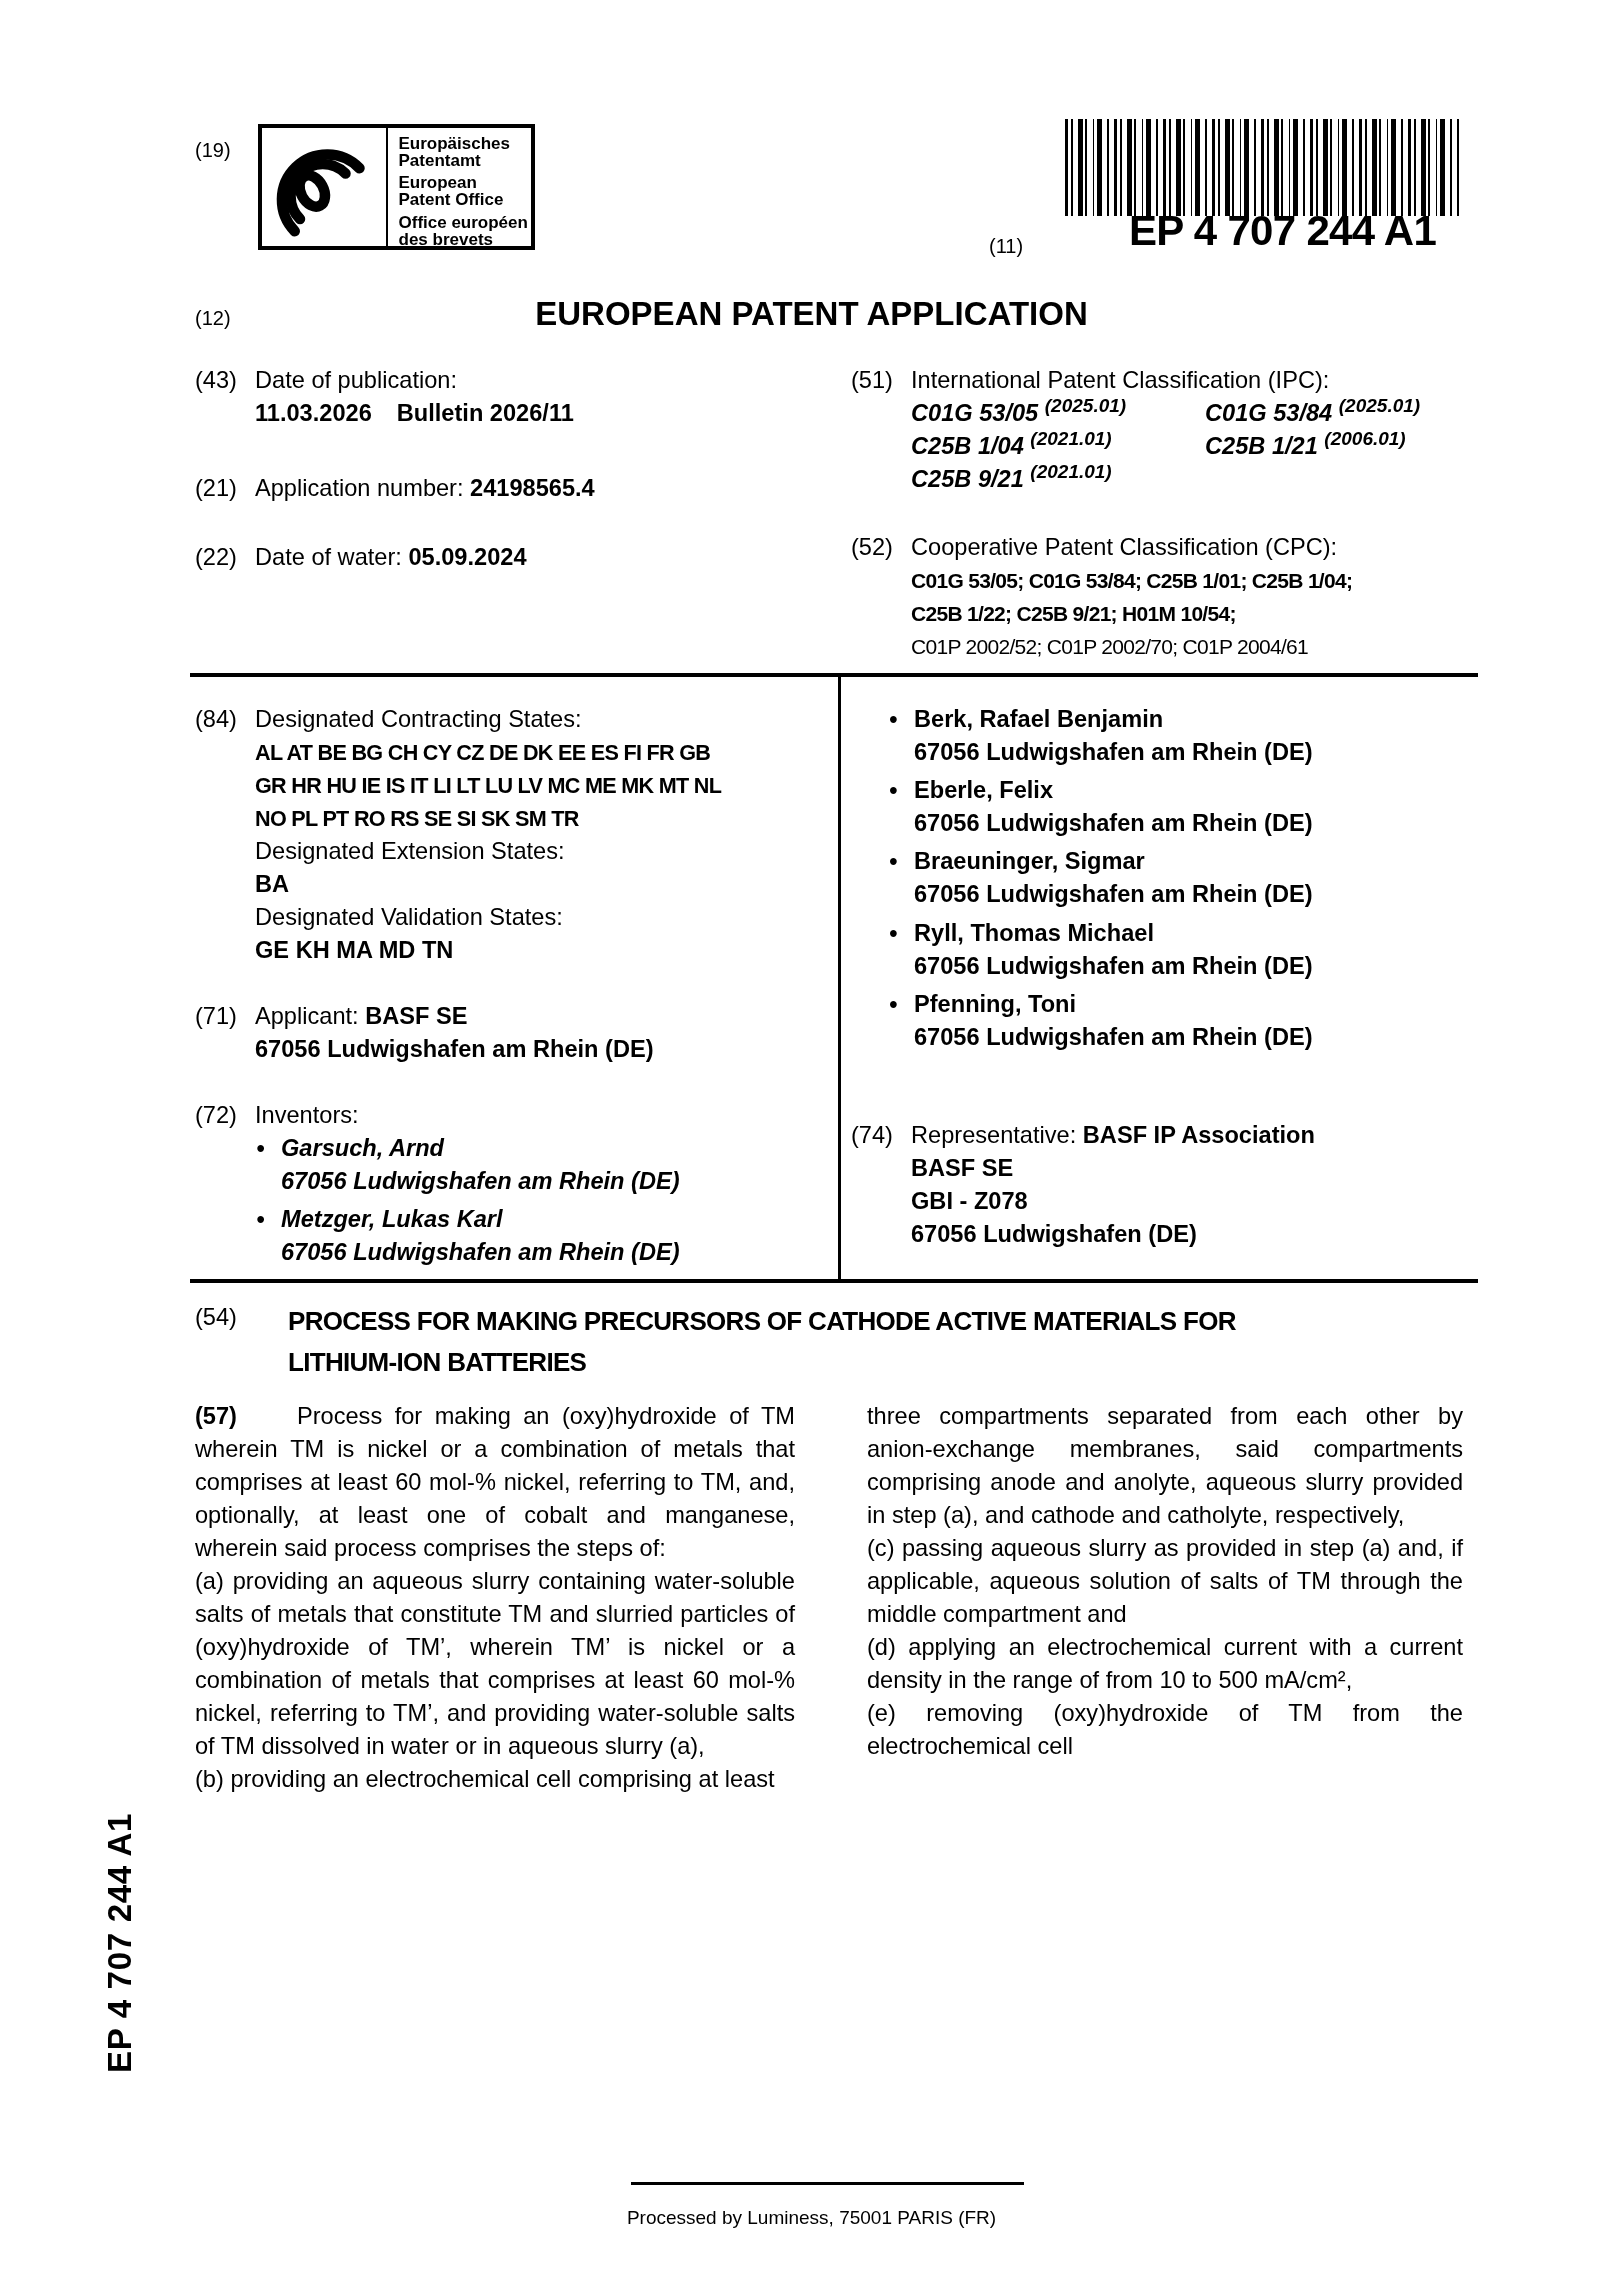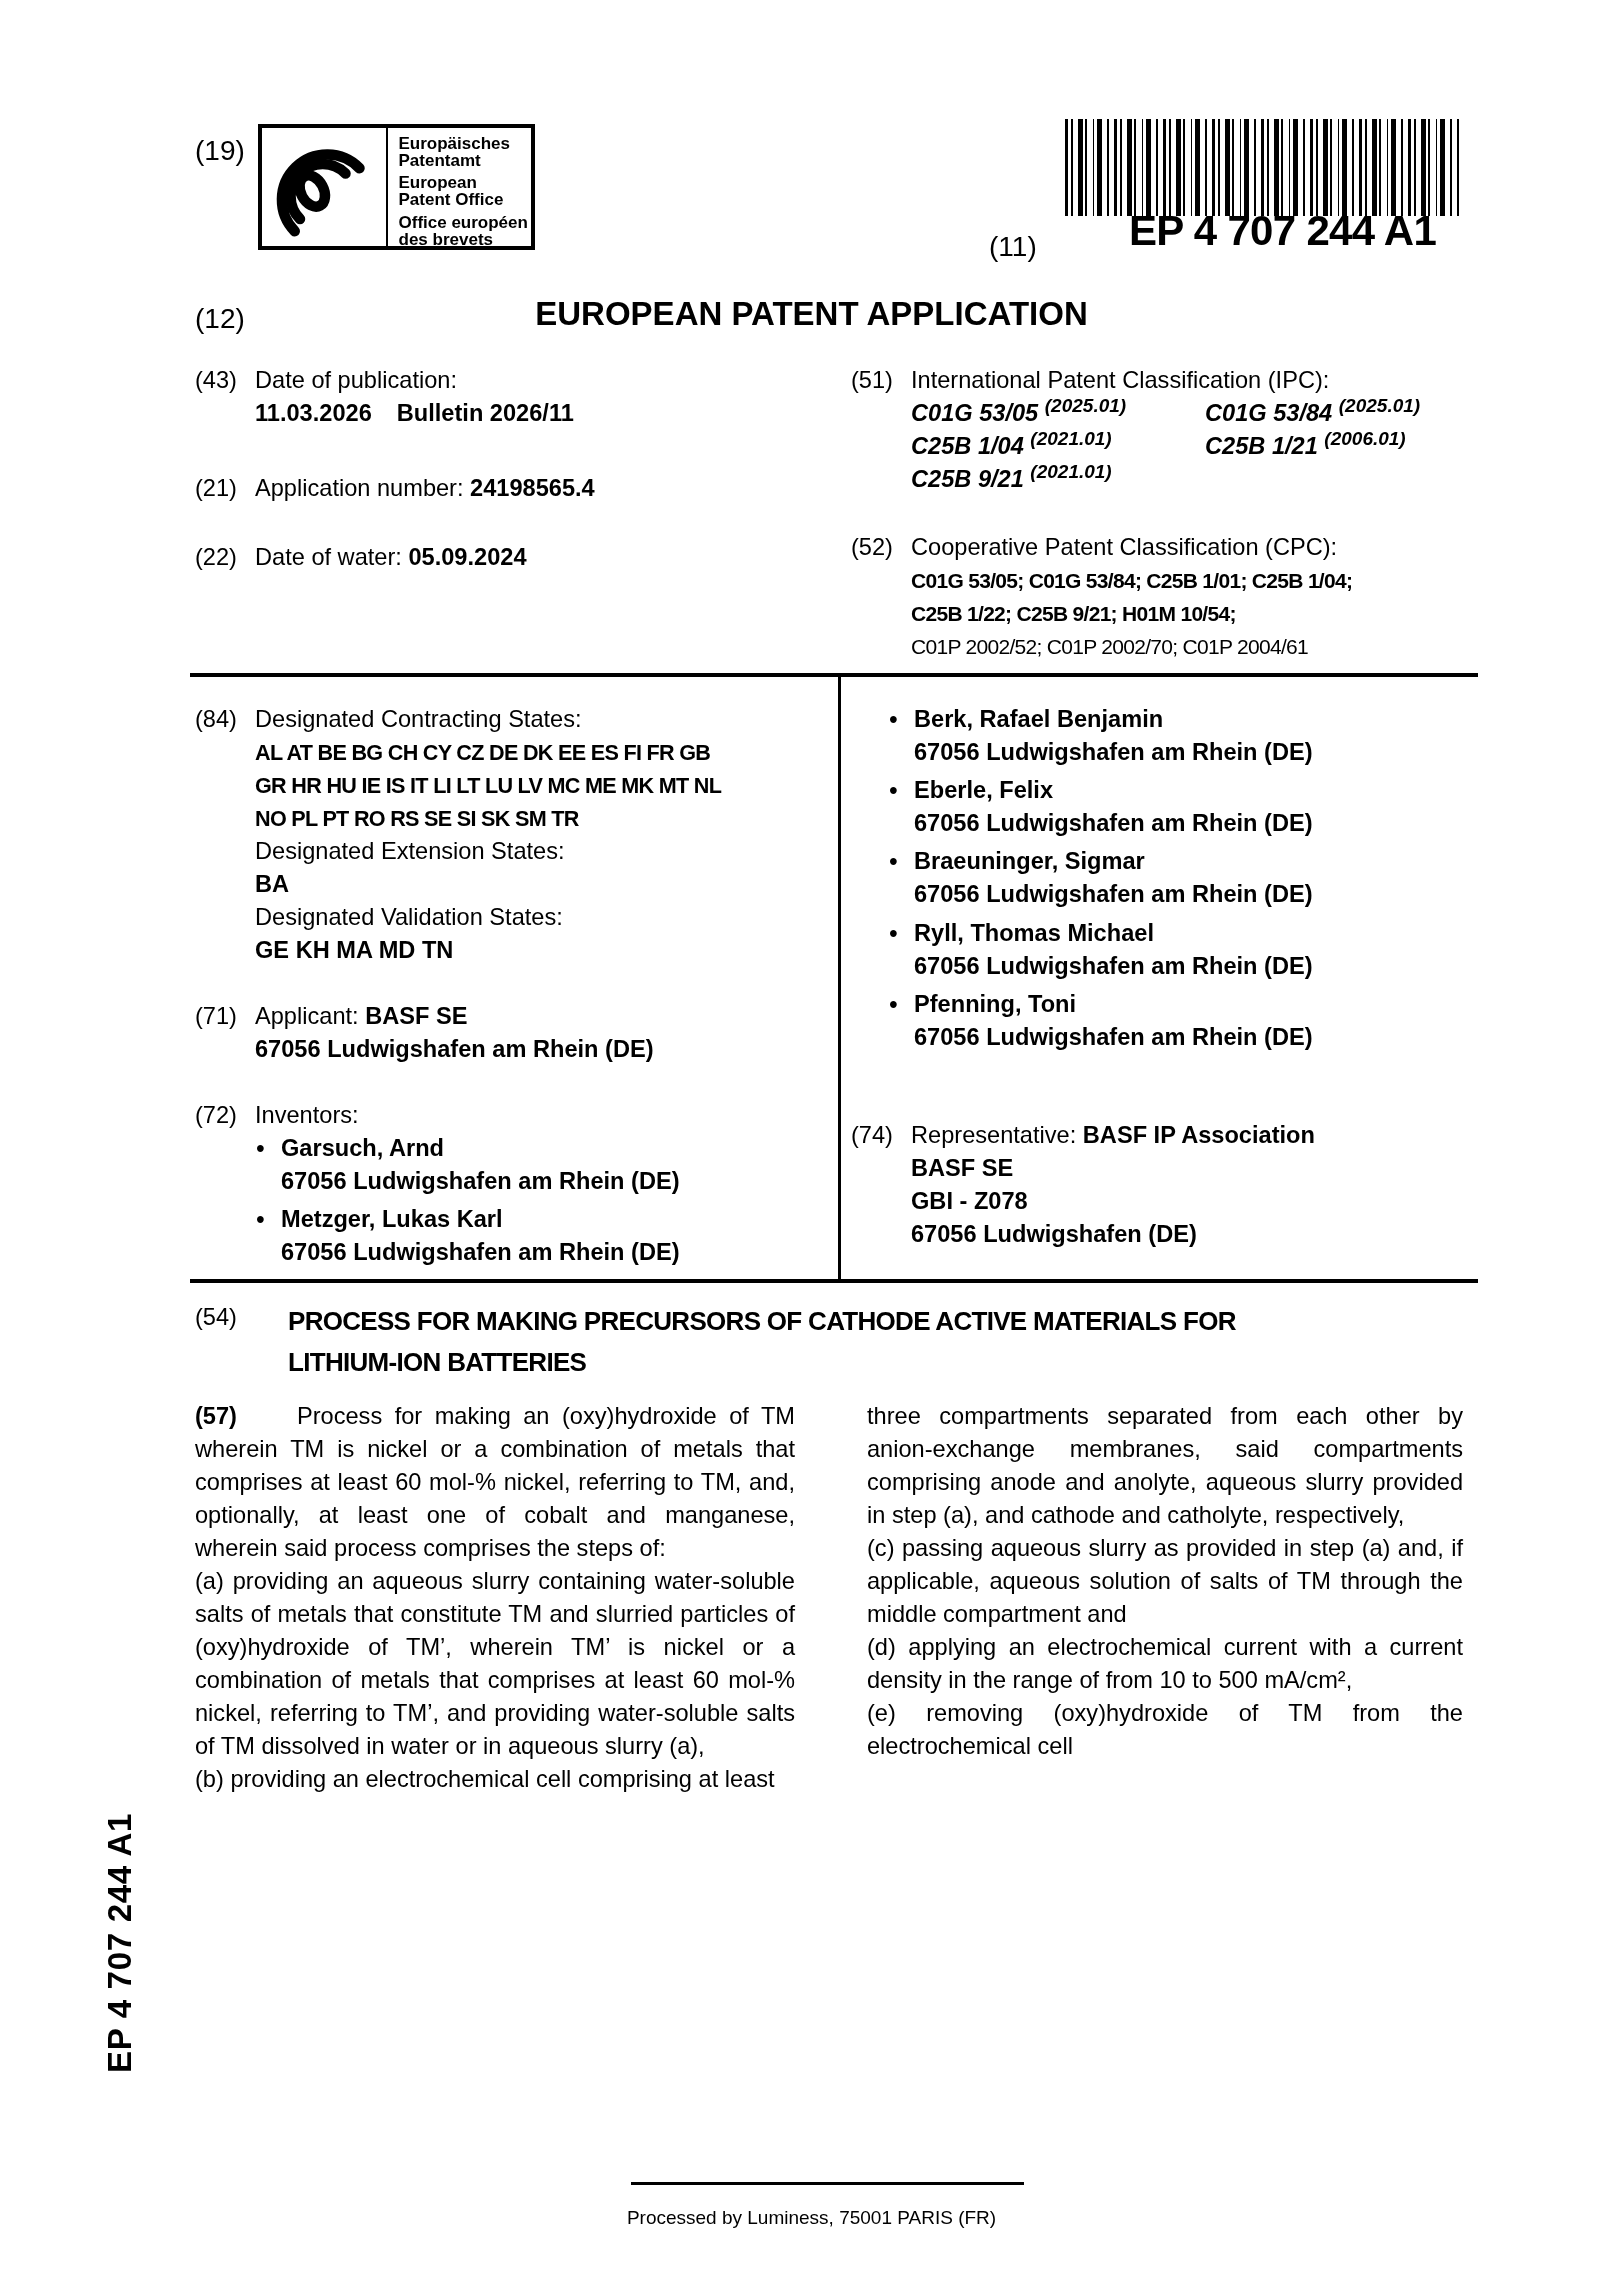--- a/index.html
+++ b/index.html
@@ -6,21 +6,21 @@
   .page{
     position:relative;
     width:1623px;height:2295px;
     background:#ffffff;color:#000;
     font-family:"Liberation Sans","DejaVu Sans",sans-serif;
     font-size:23.6px;line-height:33px;
     overflow:hidden;
   }
   .abs{position:absolute;}
   .b{font-weight:bold;}
-  .code{font-size:28px;}
+  .code{font-size:20px;}
   
   .logo-box{left:258px;top:124px;width:277px;height:126px;border:4.6px solid #000;display:flex;box-sizing:border-box;}
   .logo-swirl{width:124px;border-right:2px solid #000;display:flex;align-items:center;justify-content:center;}
   .logo-text{padding:6.5px 0 0 10.5px;font-size:17px;line-height:17px;font-weight:bold;}
   .logo-text .grp{margin-bottom:5.9px;}
   .barcode{left:1065px;top:119px;width:394px;height:97px;
     background:repeating-linear-gradient(90deg,
       #000 0 3.3px,#fff 3.3px 5.9px,#000 5.9px 7.9px,#fff 7.9px 13px,
       #000 13px 17.7px,#fff 17.7px 20px,#000 20px 22px,#fff 22px 27.5px,
       #000 27.5px 29.4px,#fff 29.4px 32px,#000 32px 37px,#fff 37px 42px,
@@ -38,21 +38,21 @@
   .cpc-line{font-size:21px;letter-spacing:-0.7px;white-space:nowrap;font-weight:bold;}
   .cpc-line.reg{font-weight:normal;}
   .states{font-size:21.6px;letter-spacing:-0.7px;white-space:nowrap;font-weight:bold;}
   
   .hr{background:#000;height:3.9px;}
   .vdiv{background:#000;width:2.6px;}
   
   ul.inv{list-style:none;margin:0;padding:0;}
   ul.inv li{position:relative;padding-left:26px;margin-bottom:5.2px;font-weight:bold;}
   ul.inv li::before{content:"\2022";position:absolute;left:1.3px;top:0;font-weight:bold;}
-  .inv-offset{margin-left:-23.6px;}
+  .inv-offset{margin-left:-23.6px;font-style:italic;}
   
   .title54 .fbody{margin-left:93px;width:995px;font-size:26px;line-height:41px;font-weight:bold;letter-spacing:-0.7px;}
   .abst{text-align:justify;}
   .abst p{margin:0;}
   .ab-code{margin-right:60px;font-weight:bold;}
   
   .side-id{left:103px;top:2073px;transform:rotate(-90deg);transform-origin:0 0;
     font-size:33px;font-weight:bold;letter-spacing:0.7px;white-space:nowrap;}
   .footer-rule{left:631px;top:2182px;width:393px;height:3.3px;background:#000;}
   .footer-text{left:0;right:0;top:2207px;text-align:center;font-size:19px;line-height:22px;}

